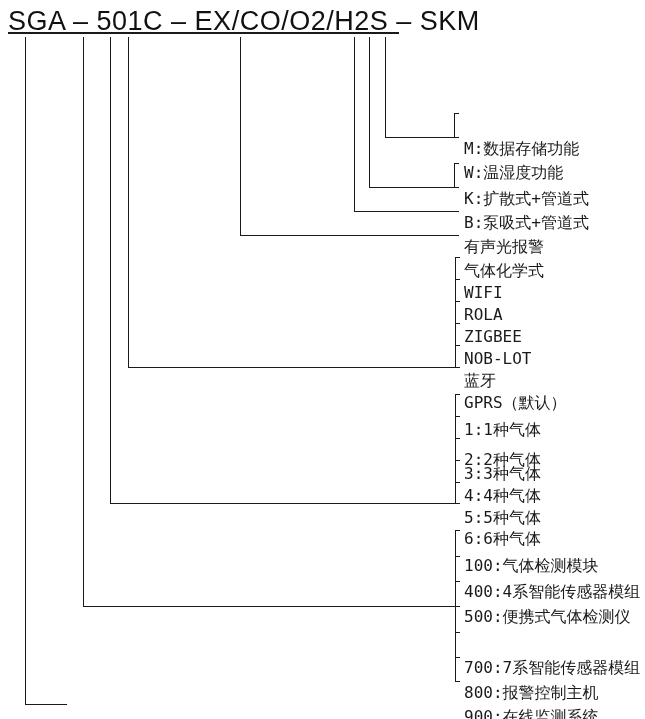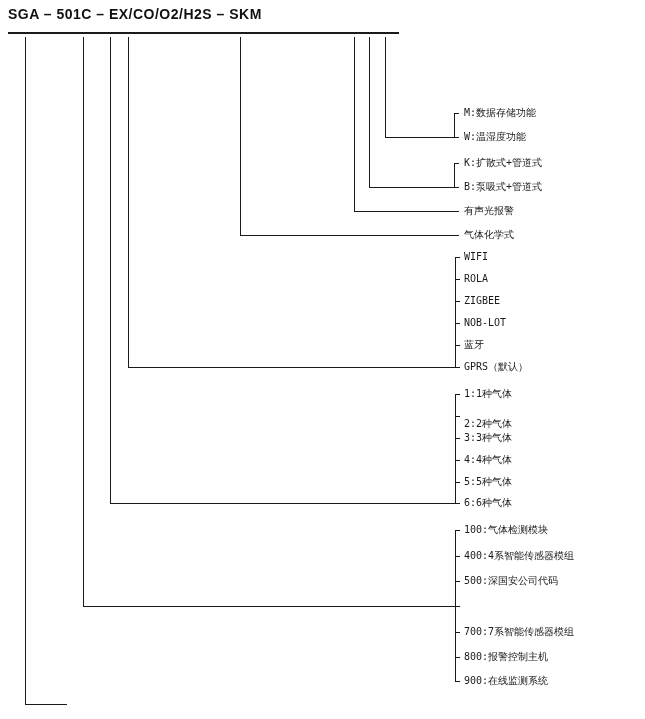--- a/index.html
+++ b/index.html
@@ -21,33 +21,34 @@
     top: 0;
     width: 645px;
     height: 719px;
   }
   .title {
     position: absolute;
     left: 8px;
     top: 6px;
     margin: 0;
     font-family: "Liberation Sans", "DejaVu Sans", sans-serif;
-    font-size: 14px;
-    font-weight: bold;
+    font-size: 27px;
+    font-weight: normal;
     letter-spacing: 0.5px;
     color: #111111;
     white-space: nowrap;
   }
   .lbl {
     position: absolute;
     left: 464px;
-    font-size: 10px;
+    font-size: 16px;
     line-height: 16px;
     color: #1a1a1a;
     white-space: nowrap;
+    margin-top: 36px;
   }
   .lbl.company {
     left: 72px;
   }
 </style>
 </head>
 <body>
 
 <div class="canvas">
 
@@ -92,20 +93,20 @@
 
   <div class="lbl" style="top:386px">1:1种气体</div>
   <div class="lbl" style="top:416px">2:2种气体</div>
   <div class="lbl" style="top:430px">3:3种气体</div>
   <div class="lbl" style="top:452px">4:4种气体</div>
   <div class="lbl" style="top:474px">5:5种气体</div>
   <div class="lbl" style="top:495px">6:6种气体</div>
 
   <div class="lbl" style="top:522px">100:气体检测模块</div>
   <div class="lbl" style="top:548px">400:4系智能传感器模组</div>
-  <div class="lbl" style="top:573px">500:深国安公司代码</div>
+  <div class="lbl" style="top:573px">500:便携式气体检测仪</div>
   <div class="lbl" style="top:624px">700:7系智能传感器模组</div>
   <div class="lbl" style="top:649px">800:报警控制主机</div>
   <div class="lbl" style="top:673px">900:在线监测系统</div>
 
   <div class="lbl company" style="top:734px">深国安公司代码</div>
 
 </div>
 
 </body></html>

